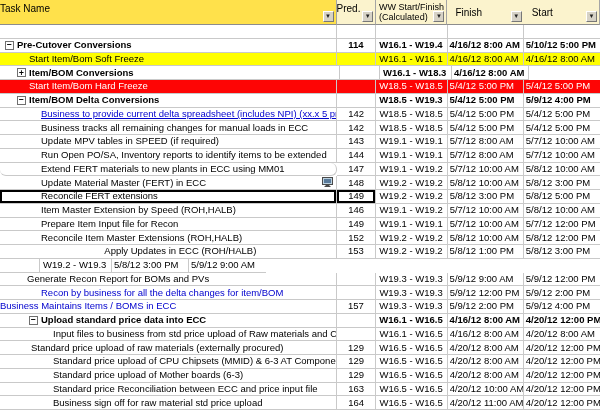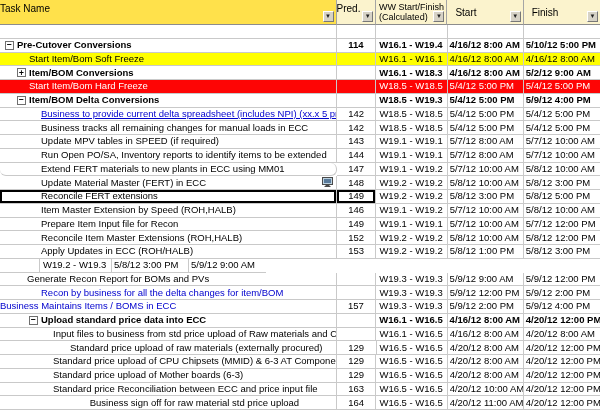--- a/index.html
+++ b/index.html
@@ -77,28 +77,28 @@
     </div>
     <div class="hcell c1" style="justify-content:flex-start;padding-top:3px">
       <span>Pred.</span>
       <span class="farrow">▼</span>
     </div>
     <div class="hcell c2 wwh">
       <span>WW Start/Finish</span>
       <span class="h2">(Calculated)</span>
       <span class="farrow">▼</span>
     </div>
+    <div class="hcell c4 last" style="padding-left:8px">
+      <span>Finish</span>
+      <span class="farrow">▼</span>
+    </div>
     <div class="hcell c3" style="padding-left:8px">
       <span>Start</span>
       <span class="farrow">▼</span>
     </div>
-    <div class="hcell c4 last" style="padding-left:8px">
-      <span>Finish</span>
-      <span class="farrow">▼</span>
-    </div>
   </div>
   <div id="rows">
       <div class="row">
         <div class="cell c0 taskcell" style="padding-left: 17px;">
           <span class="task-label"></span>
         </div>
         <div class="cell c1 pred">
           <span></span>
         </div>
         <div class="cell c2 ww">
@@ -152,23 +152,20 @@
           <span class="task-label">Item/BOM Conversions</span>
         </div>
         <div class="cell c1 pred">
           <span></span>
         </div>
         <div class="cell c2 ww">
           <span>W16.1 - W18.3</span>
         </div>
         <div class="cell c3 start">
           <span>4/16/12 8:00 AM</span>
-        </div>
-        <div class="cell c4 finish">
-          <span>5/2/12 9:00 AM</span>
         </div>
       </div>
       <div class="row red">
         <div class="cell c0 taskcell" style="padding-left: 29px;">
           <span class="task-label">Start Item/Bom Hard Freeze</span>
         </div>
         <div class="cell c1 pred">
           <span></span>
         </div>
         <div class="cell c2 ww">
@@ -369,21 +366,21 @@
           <span>W19.2 - W19.2</span>
         </div>
         <div class="cell c3 start">
           <span>5/8/12 10:00 AM</span>
         </div>
         <div class="cell c4 finish">
           <span>5/8/12 12:00 PM</span>
         </div>
       </div>
       <div class="row">
-        <div class="cell c0 taskcell" style="padding-left: 41px;">
+        <div class="cell c0 taskcell" style="padding-left: 25px; justify-content: center;">
           <span class="task-label">Apply Updates in ECC (ROH/HALB)</span>
         </div>
         <div class="cell c1 pred">
           <span>153</span>
         </div>
         <div class="cell c2 ww">
           <span>W19.2 - W19.2</span>
         </div>
         <div class="cell c3 start">
           <span>5/8/12 1:00 PM</span>
@@ -486,21 +483,21 @@
           <span>W16.1 - W16.5</span>
         </div>
         <div class="cell c3 start">
           <span>4/16/12 8:00 AM</span>
         </div>
         <div class="cell c4 finish">
           <span>4/20/12 8:00 AM</span>
         </div>
       </div>
       <div class="row">
-        <div class="cell c0 taskcell" style="padding-left: 70px;">
+        <div class="cell c0 taskcell" style="padding-left: 31px;">
           <span class="task-label">Standard price upload of raw materials (externally procured)</span>
         </div>
         <div class="cell c1 pred">
           <span>129</span>
         </div>
         <div class="cell c2 ww">
           <span>W16.5 - W16.5</span>
         </div>
         <div class="cell c3 start">
           <span>4/20/12 8:00 AM</span>
@@ -554,21 +551,21 @@
           <span>W16.5 - W16.5</span>
         </div>
         <div class="cell c3 start">
           <span>4/20/12 10:00 AM</span>
         </div>
         <div class="cell c4 finish">
           <span>4/20/12 12:00 PM</span>
         </div>
       </div>
       <div class="row">
-        <div class="cell c0 taskcell" style="padding-left: 53px; justify-content: center;">
+        <div class="cell c0 taskcell" style="padding-left: 53px;">
           <span class="task-label">Business sign off for raw material std price upload</span>
         </div>
         <div class="cell c1 pred">
           <span>164</span>
         </div>
         <div class="cell c2 ww">
           <span>W16.5 - W16.5</span>
         </div>
         <div class="cell c3 start">
           <span>4/20/12 11:00 AM</span>

